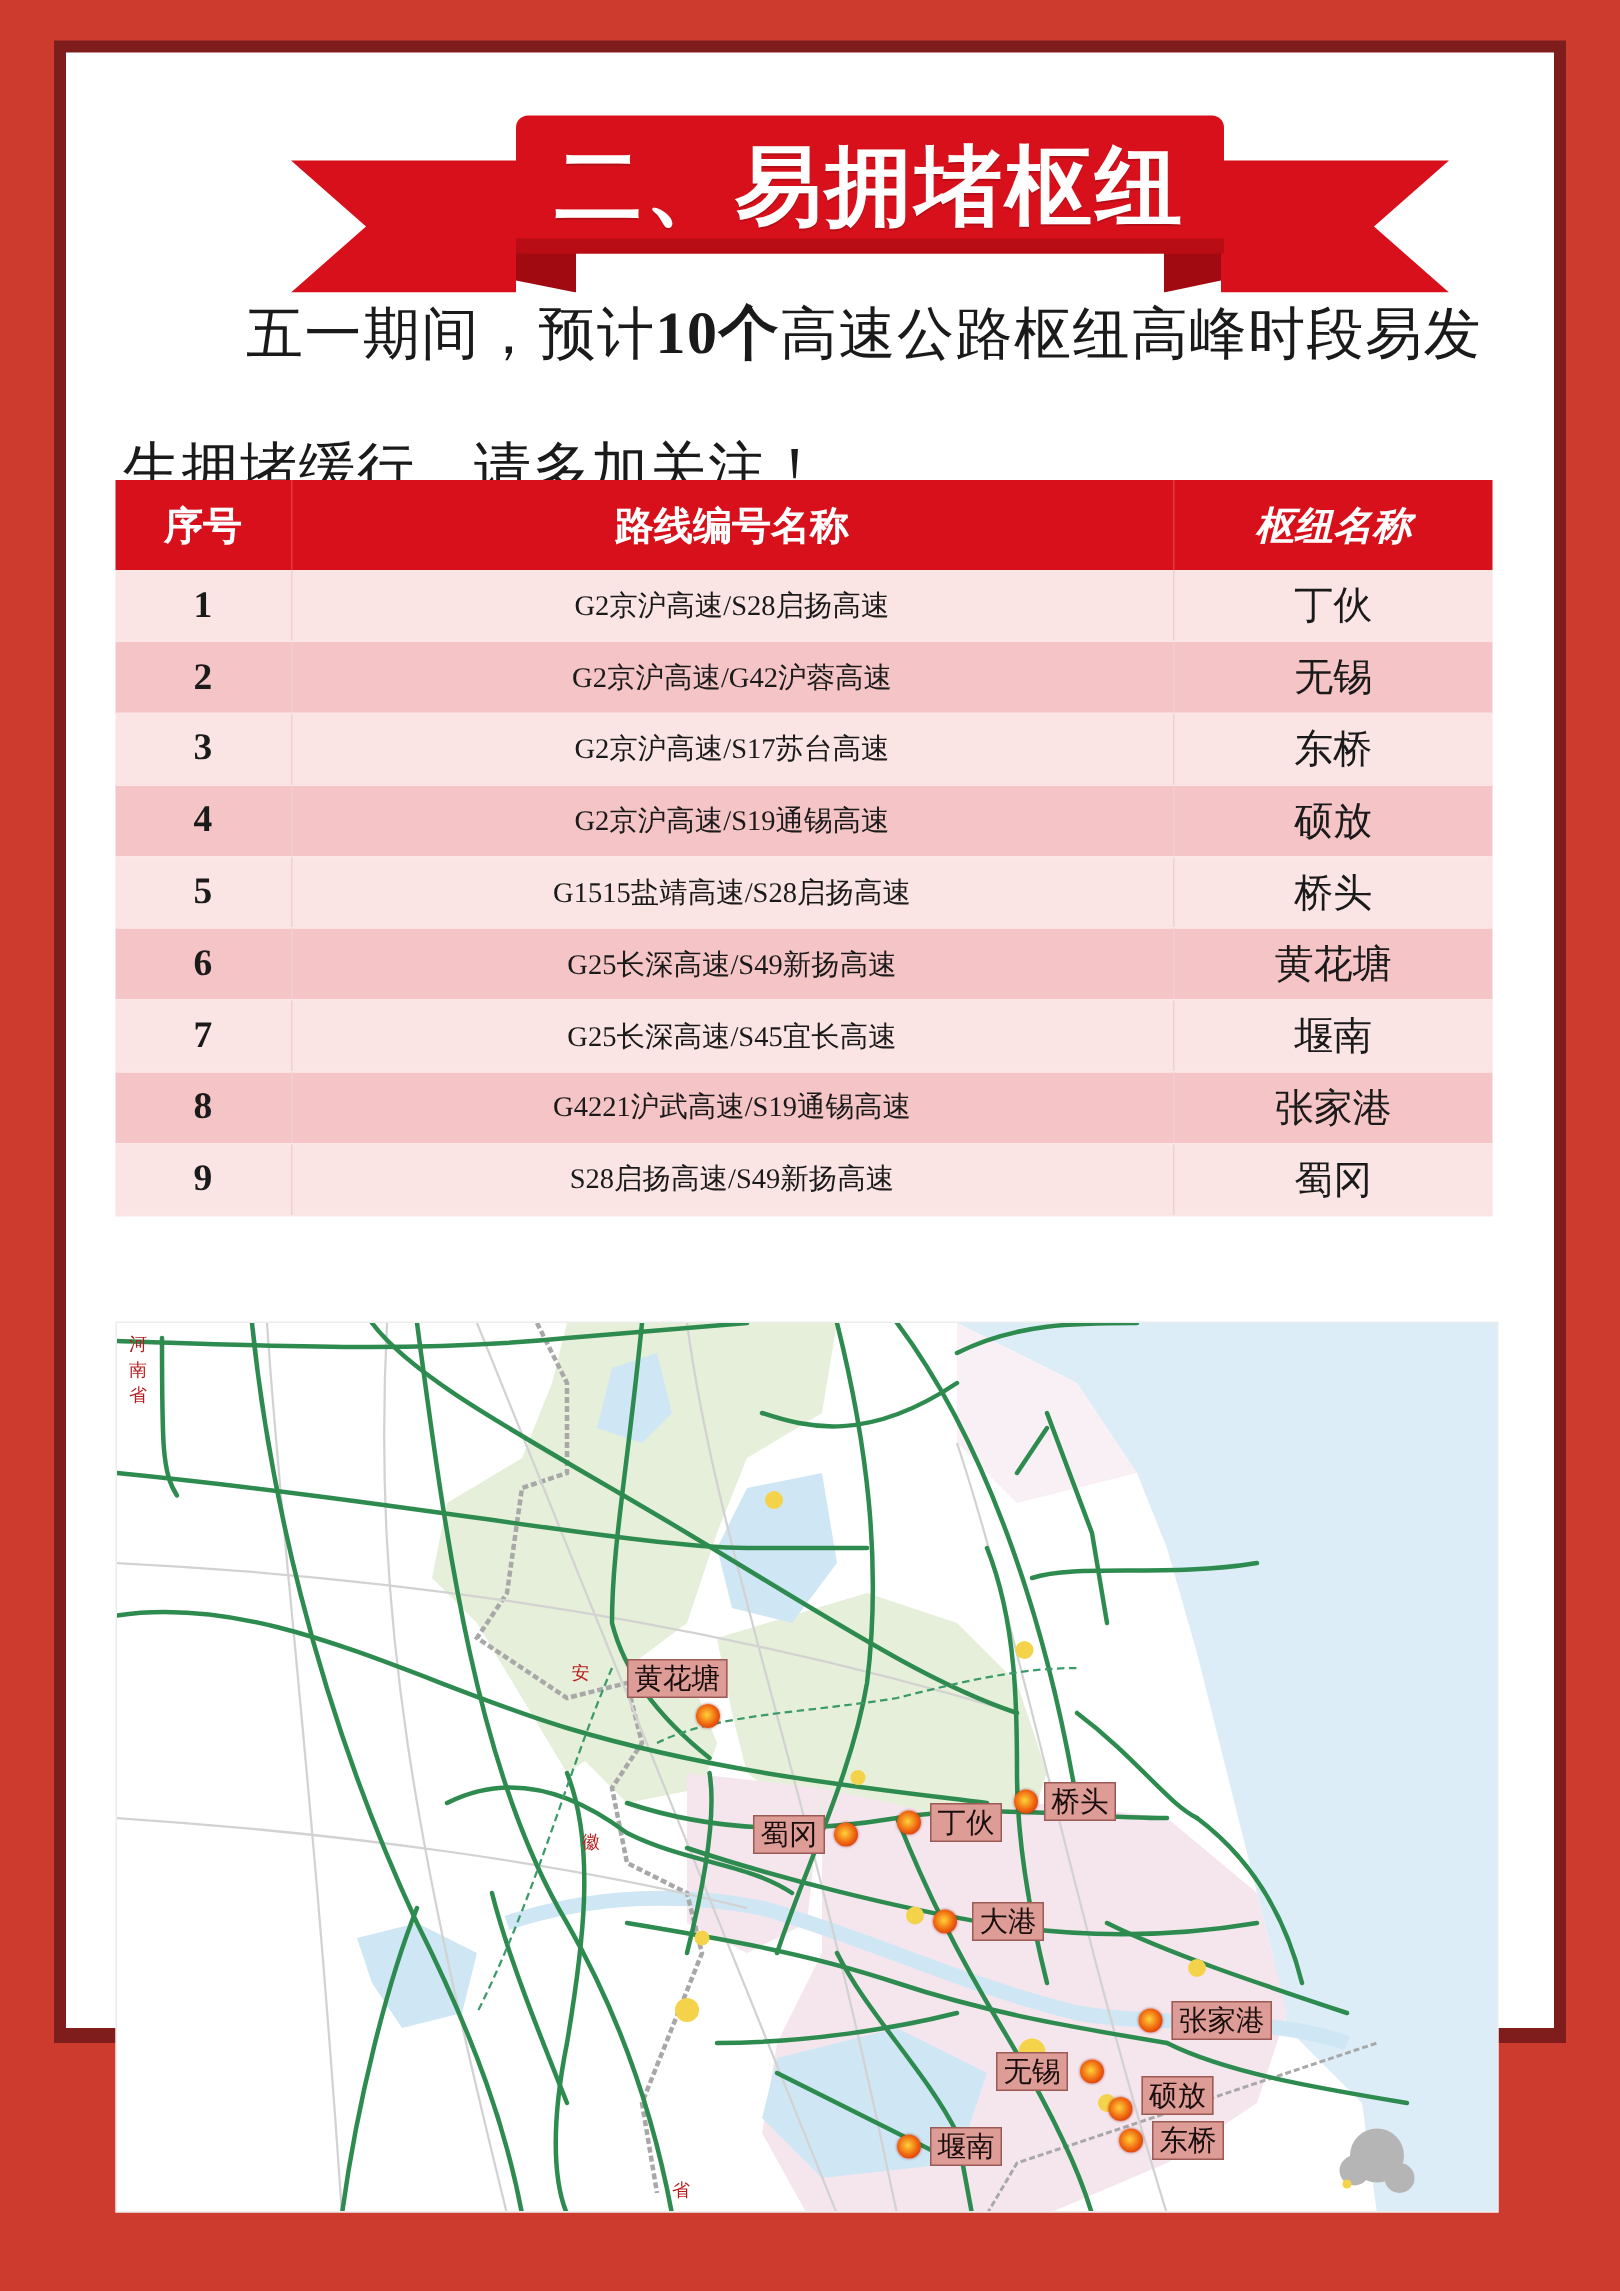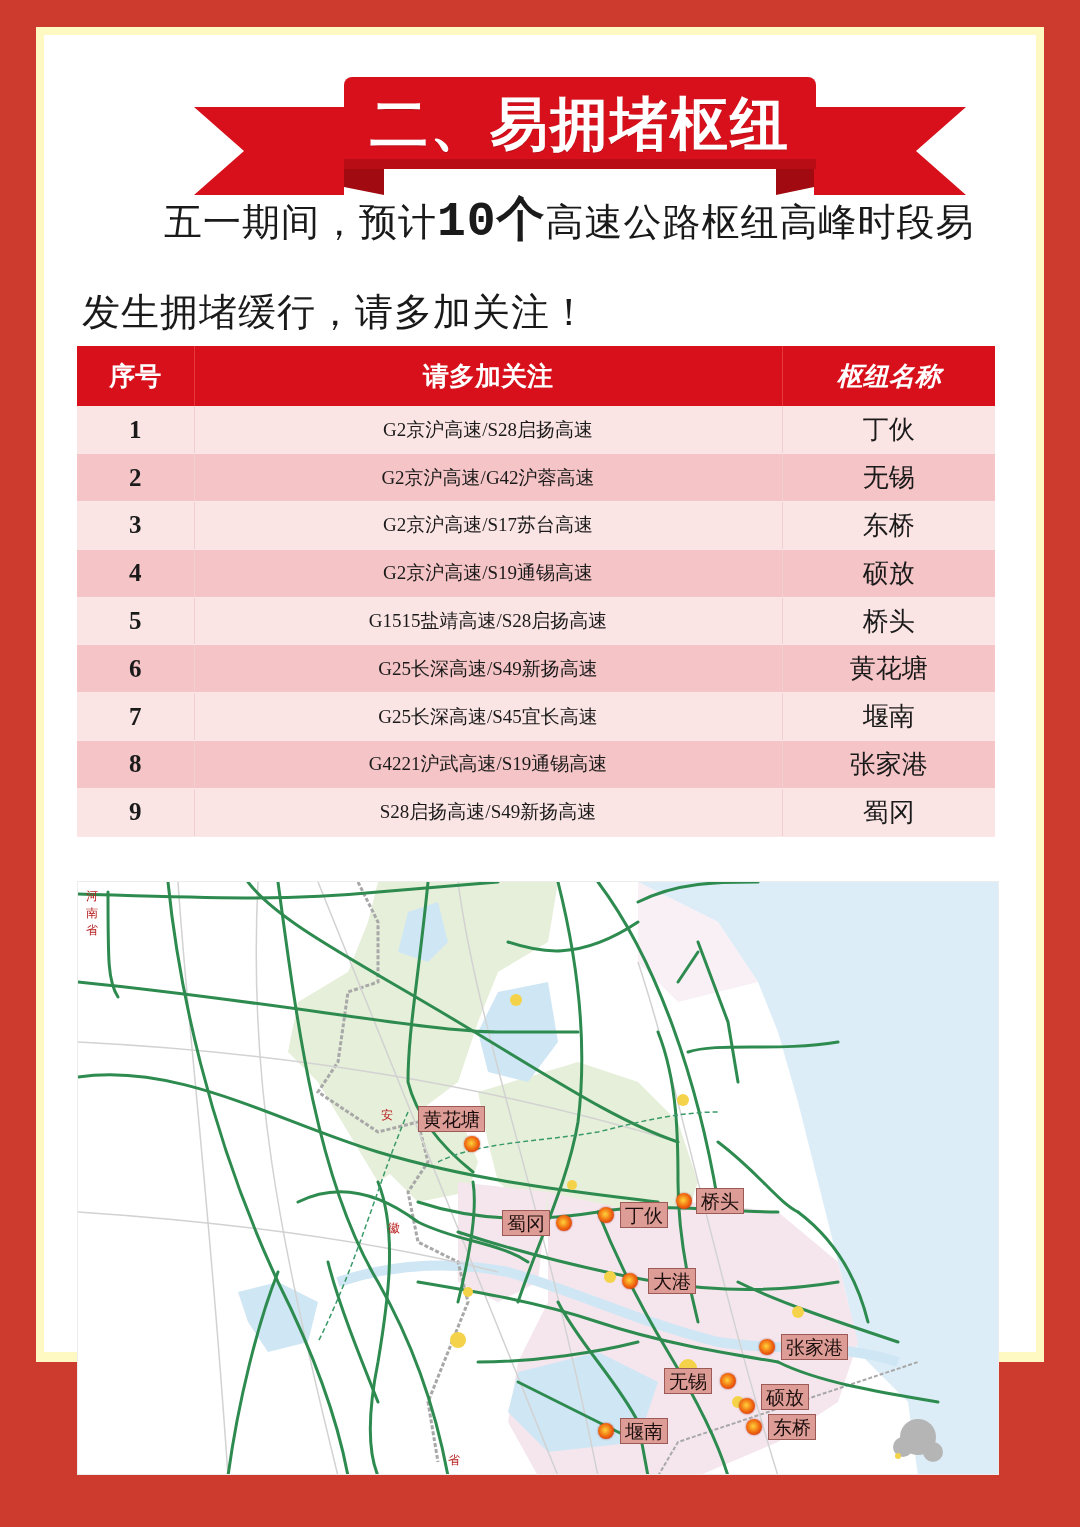--- a/index.html
+++ b/index.html
@@ -6,21 +6,21 @@
   html, body { width: 1080px; height: 1527px; overflow: hidden; }
   body {
     background: #cc3b2e;
     font-family: "DejaVu Sans", "Liberation Sans", sans-serif;
     position: relative;
   }
   .frame {
     position: absolute;
     left: 36px; top: 27px;
     width: 1008px; height: 1335px;
-    background: #fef9c3;
+    background: #7f1d1d;
     padding: 8px;
   }
   .inner {
     position: absolute;
     left: 8px; top: 8px; right: 8px; bottom: 10px;
     background: #ffffff;
   }
   
   .ribbon {
     position: absolute;
@@ -41,32 +41,31 @@
   
   .intro {
     position: absolute;
     left: 38px; right: 30px; top: 142px;
     font-size: 38px;
     line-height: 90px;
     color: #1a1a1a;
     text-indent: 82px;
     letter-spacing: 1px;
   }
-  .intro b { font-family: Liberation Mono, monospace; font-weight: bold; font-size: 48px; }
+  .intro b { font-family: Liberation Serif, serif; font-weight: bold; font-size: 40px; }
   
   .table-wrap {
     position: absolute;
     left: 33px; top: 285px;
     width: 918px;
   }
   table {
     width: 100%;
     border-collapse: collapse;
     table-layout: fixed;
-    margin-top: 26px;
   }
   th {
     background: #d7101b;
     color: #fff;
     font-size: 26px;
     font-weight: bold;
     height: 60px;
     border-right: 1px solid #e43a3a;
   }
   th:last-child { border-right: none; font-style: italic; }
@@ -150,21 +149,21 @@
     <div class="table-wrap">
       <table>
         <colgroup>
             <col class="c1">
             <col class="c2">
             <col class="c3">
           </colgroup>
         <thead>
           <tr>
             <th>序号</th>
-            <th>请多加关注</th>
+            <th>路线编号名称</th>
             <th>枢纽名称</th>
           </tr>
         </thead>
         <tbody>
           <tr class="odd">
               <td class="num">1</td>
               <td>G2京沪高速/S28启扬高速</td>
               <td>丁伙</td>
             </tr>
           <tr class="even">

